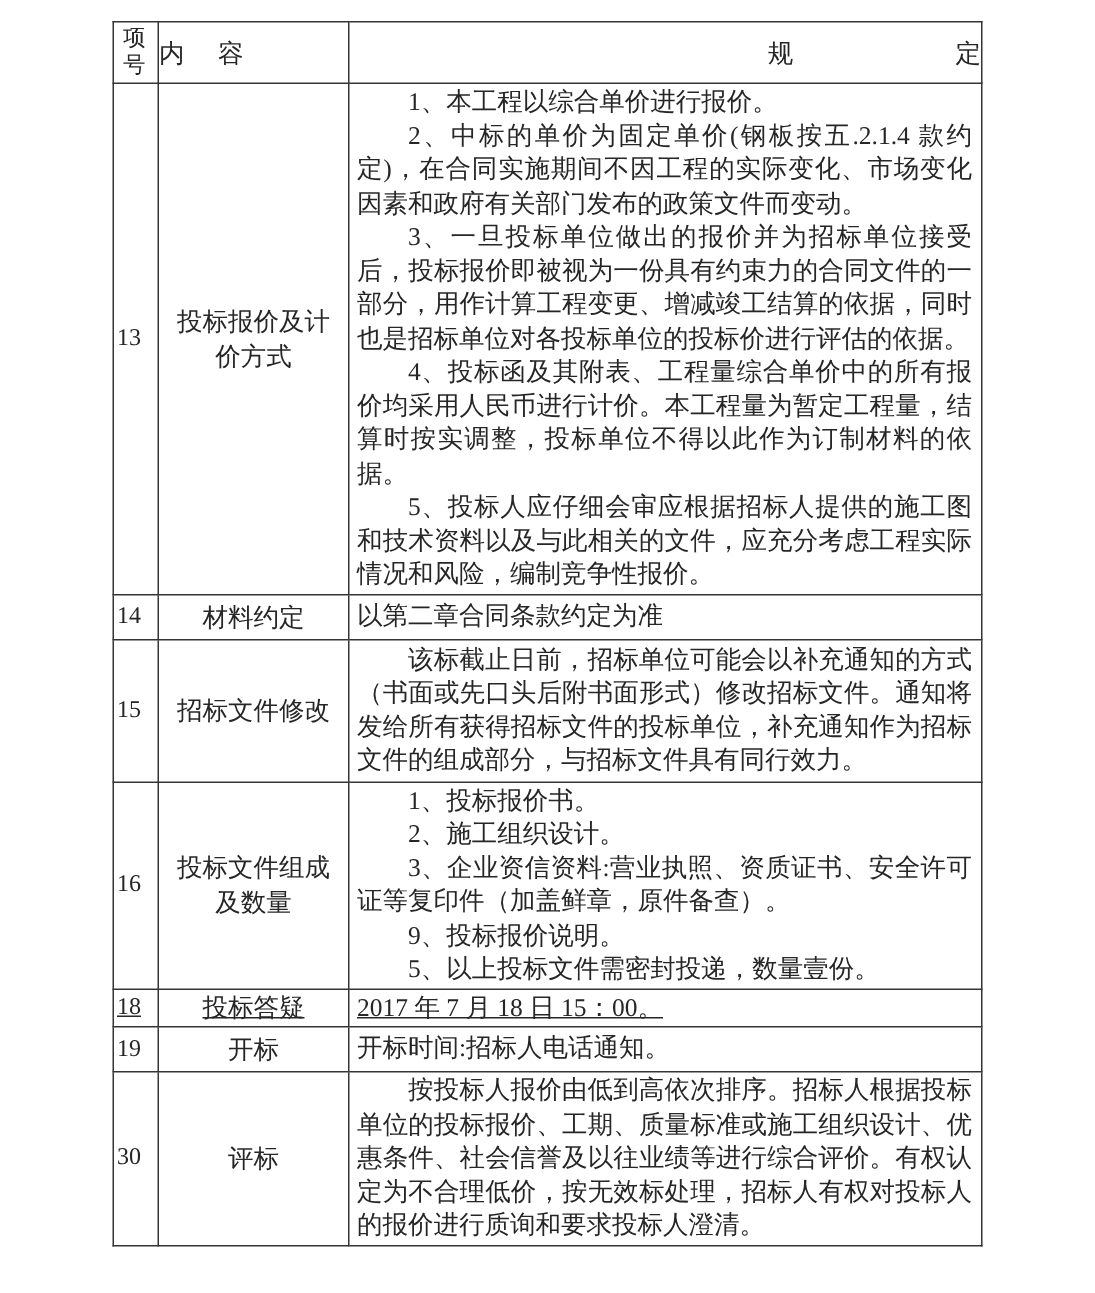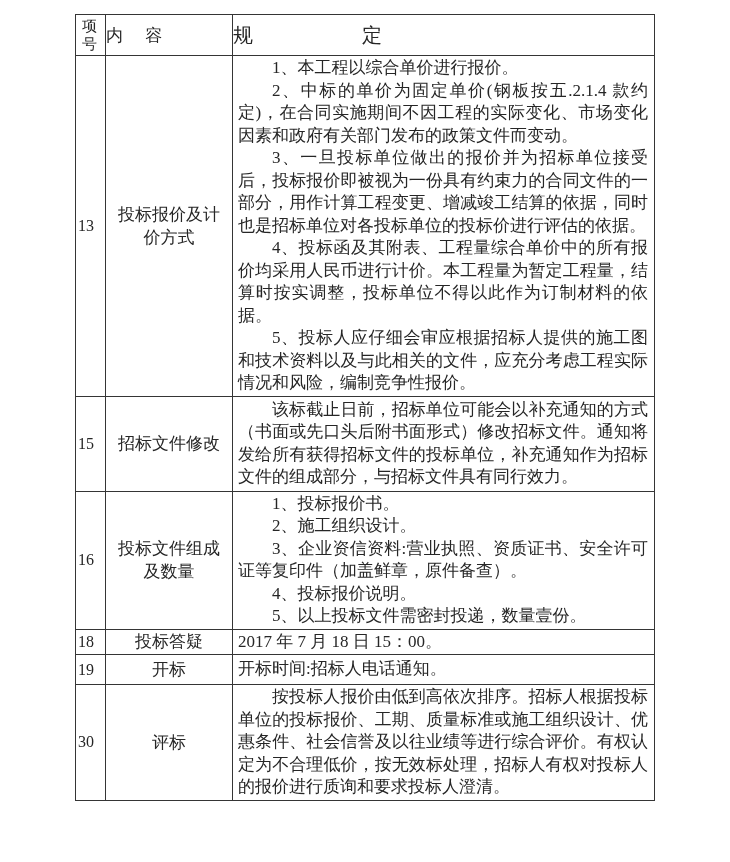--- a/index.html
+++ b/index.html
@@ -39,22 +39,22 @@
     text-align: left;
     word-break: break-all;
     padding: 2px 6px;
   }
   .doc-table th.h-content {
     font-size: 17px;
     text-align: left;
     word-spacing: 18px;
   }
   .doc-table th.h-rule {
-    font-size: 20px;
-    text-align: left;
+    font-size: 17px;
+    text-align: right;
     word-spacing: 104px;
   }
   
   td.no-cell {
     font-size: 16px;
     text-align: left;
     padding-left: 2px;
     vertical-align: middle;
   }
   
@@ -78,21 +78,21 @@
   td.rule-cell p.indent {
     text-indent: 2em;
   }
   
   tr.hr-head { height: 41px; }
   tr.hr-13   { height: 340px; }
   tr.hr-14   { height: 30px; }
   tr.hr-15   { height: 95px; }
   tr.hr-16   { height: 134px; }
   tr.hr-17   { height: 27px; }
-  tr.hr-18   { height: 25px; }
+  tr.hr-18   { height: 25px; text-decoration: underline; }
   tr.hr-19   { height: 30px; }
   tr.hr-20   { height: 114px; }
 </style>
 </head>
 <body>
 
 <table class="doc-table">
   <colgroup>
     <col class="c-no">
     <col class="c-content">
@@ -111,37 +111,44 @@
     <td class="content-cell">投标报价及计价方式</td>
     <td class="rule-cell">
       <p class="indent">1、本工程以综合单价进行报价。</p>
       <p class="indent">2、中标的单价为固定单价(钢板按五.2.1.4 款约定)，在合同实施期间不因工程的实际变化、市场变化因素和政府有关部门发布的政策文件而变动。</p>
       <p class="indent">3、一旦投标单位做出的报价并为招标单位接受后，投标报价即被视为一份具有约束力的合同文件的一部分，用作计算工程变更、增减竣工结算的依据，同时也是招标单位对各投标单位的投标价进行评估的依据。</p>
       <p class="indent">4、投标函及其附表、工程量综合单价中的所有报价均采用人民币进行计价。本工程量为暂定工程量，结算时按实调整，投标单位不得以此作为订制材料的依据。</p>
       <p class="indent">5、投标人应仔细会审应根据招标人提供的施工图和技术资料以及与此相关的文件，应充分考虑工程实际情况和风险，编制竞争性报价。</p>
     </td>
   </tr>
 
+  <tr class="hr-14">
+    <td class="no-cell">14</td>
+    <td class="content-cell">材料约定</td>
+    <td class="rule-cell">
+      <p>以第二章合同条款约定为准</p>
+    </td>
+  </tr>
 
   <tr class="hr-15">
     <td class="no-cell">15</td>
     <td class="content-cell">招标文件修改</td>
     <td class="rule-cell">
       <p class="indent">该标截止日前，招标单位可能会以补充通知的方式（书面或先口头后附书面形式）修改招标文件。通知将发给所有获得招标文件的投标单位，补充通知作为招标文件的组成部分，与招标文件具有同行效力。</p>
     </td>
   </tr>
 
   <tr class="hr-16">
     <td class="no-cell">16</td>
     <td class="content-cell">投标文件组成及数量</td>
     <td class="rule-cell">
       <p class="indent">1、投标报价书。</p>
       <p class="indent">2、施工组织设计。</p>
       <p class="indent">3、企业资信资料:营业执照、资质证书、安全许可证等复印件（加盖鲜章，原件备查）。</p>
-      <p class="indent">4、投标报价说明。</p>
+      <p class="indent">9、投标报价说明。</p>
       <p class="indent">5、以上投标文件需密封投递，数量壹份。</p>
     </td>
   </tr>
 
 
   <tr class="hr-18">
     <td class="no-cell">18</td>
     <td class="content-cell">投标答疑</td>
     <td class="rule-cell">
       <p>2017 年 7 月 18 日 15：00。</p>

